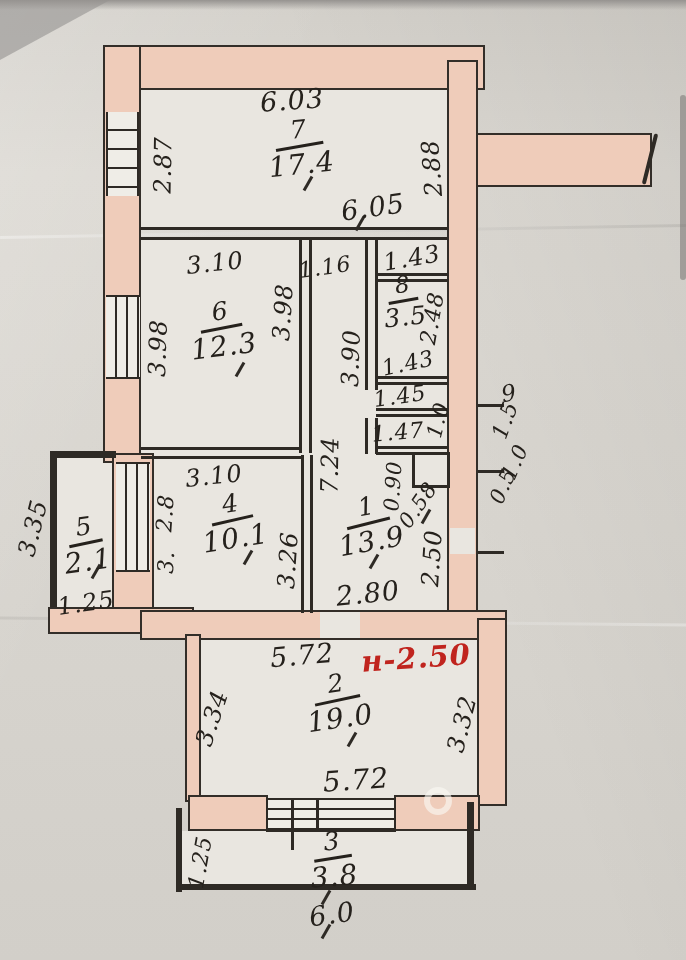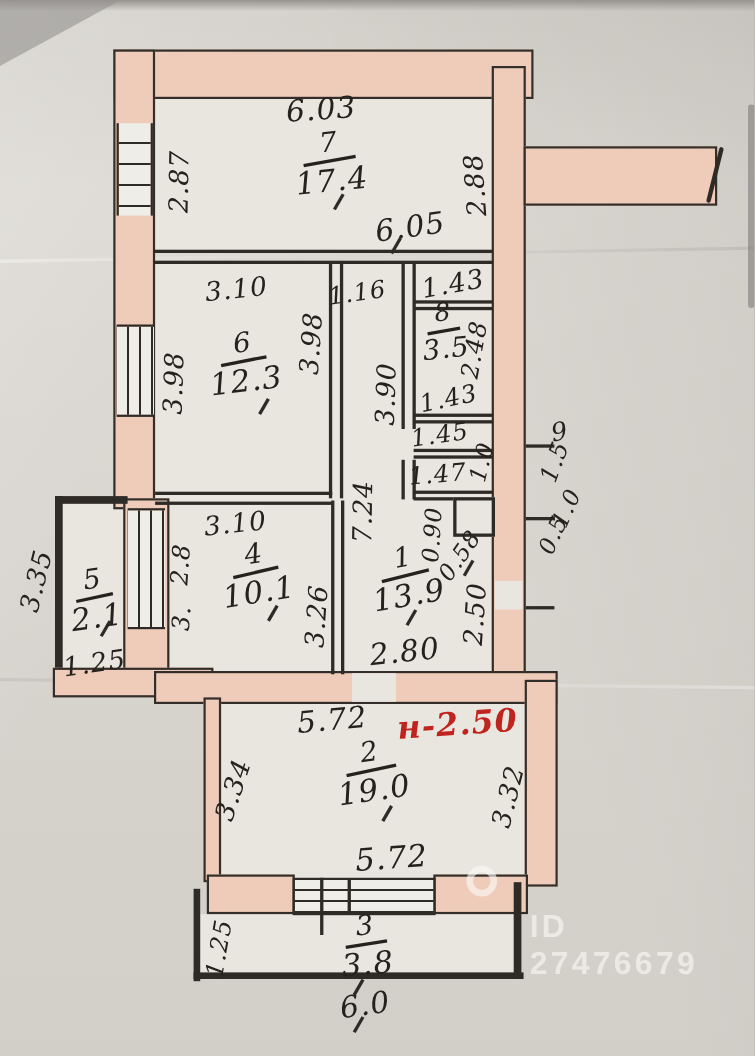--- a/index.html
+++ b/index.html
@@ -210,15 +210,14 @@
 
   <div class="rlbl" style="left:333px;top:860px;transform:translate(-50%,-50%) rotate(-5deg);">
     <span class="rnum">3</span>
     <div class="rbar" style="width:38px;"></div>
     <span class="rarea">3.8</span>
   </div>
   <span class="lbl" style="left:200px;top:862px;font-size:22px;transform:translate(-50%,-50%) rotate(-80deg);">1.25</span>
   <span class="lbl" style="left:332px;top:914px;font-size:27px;transform:translate(-50%,-50%) rotate(-8deg);">6.0</span>
 
   <div class="wm-ring" style="left:424px;top:787px;"></div>
-  <span class="wm" style="left:558px;top:860px;font-size:29px;letter-spacing:3px;">ID 27476679</span>
 
 </div>
 
 </body></html>

